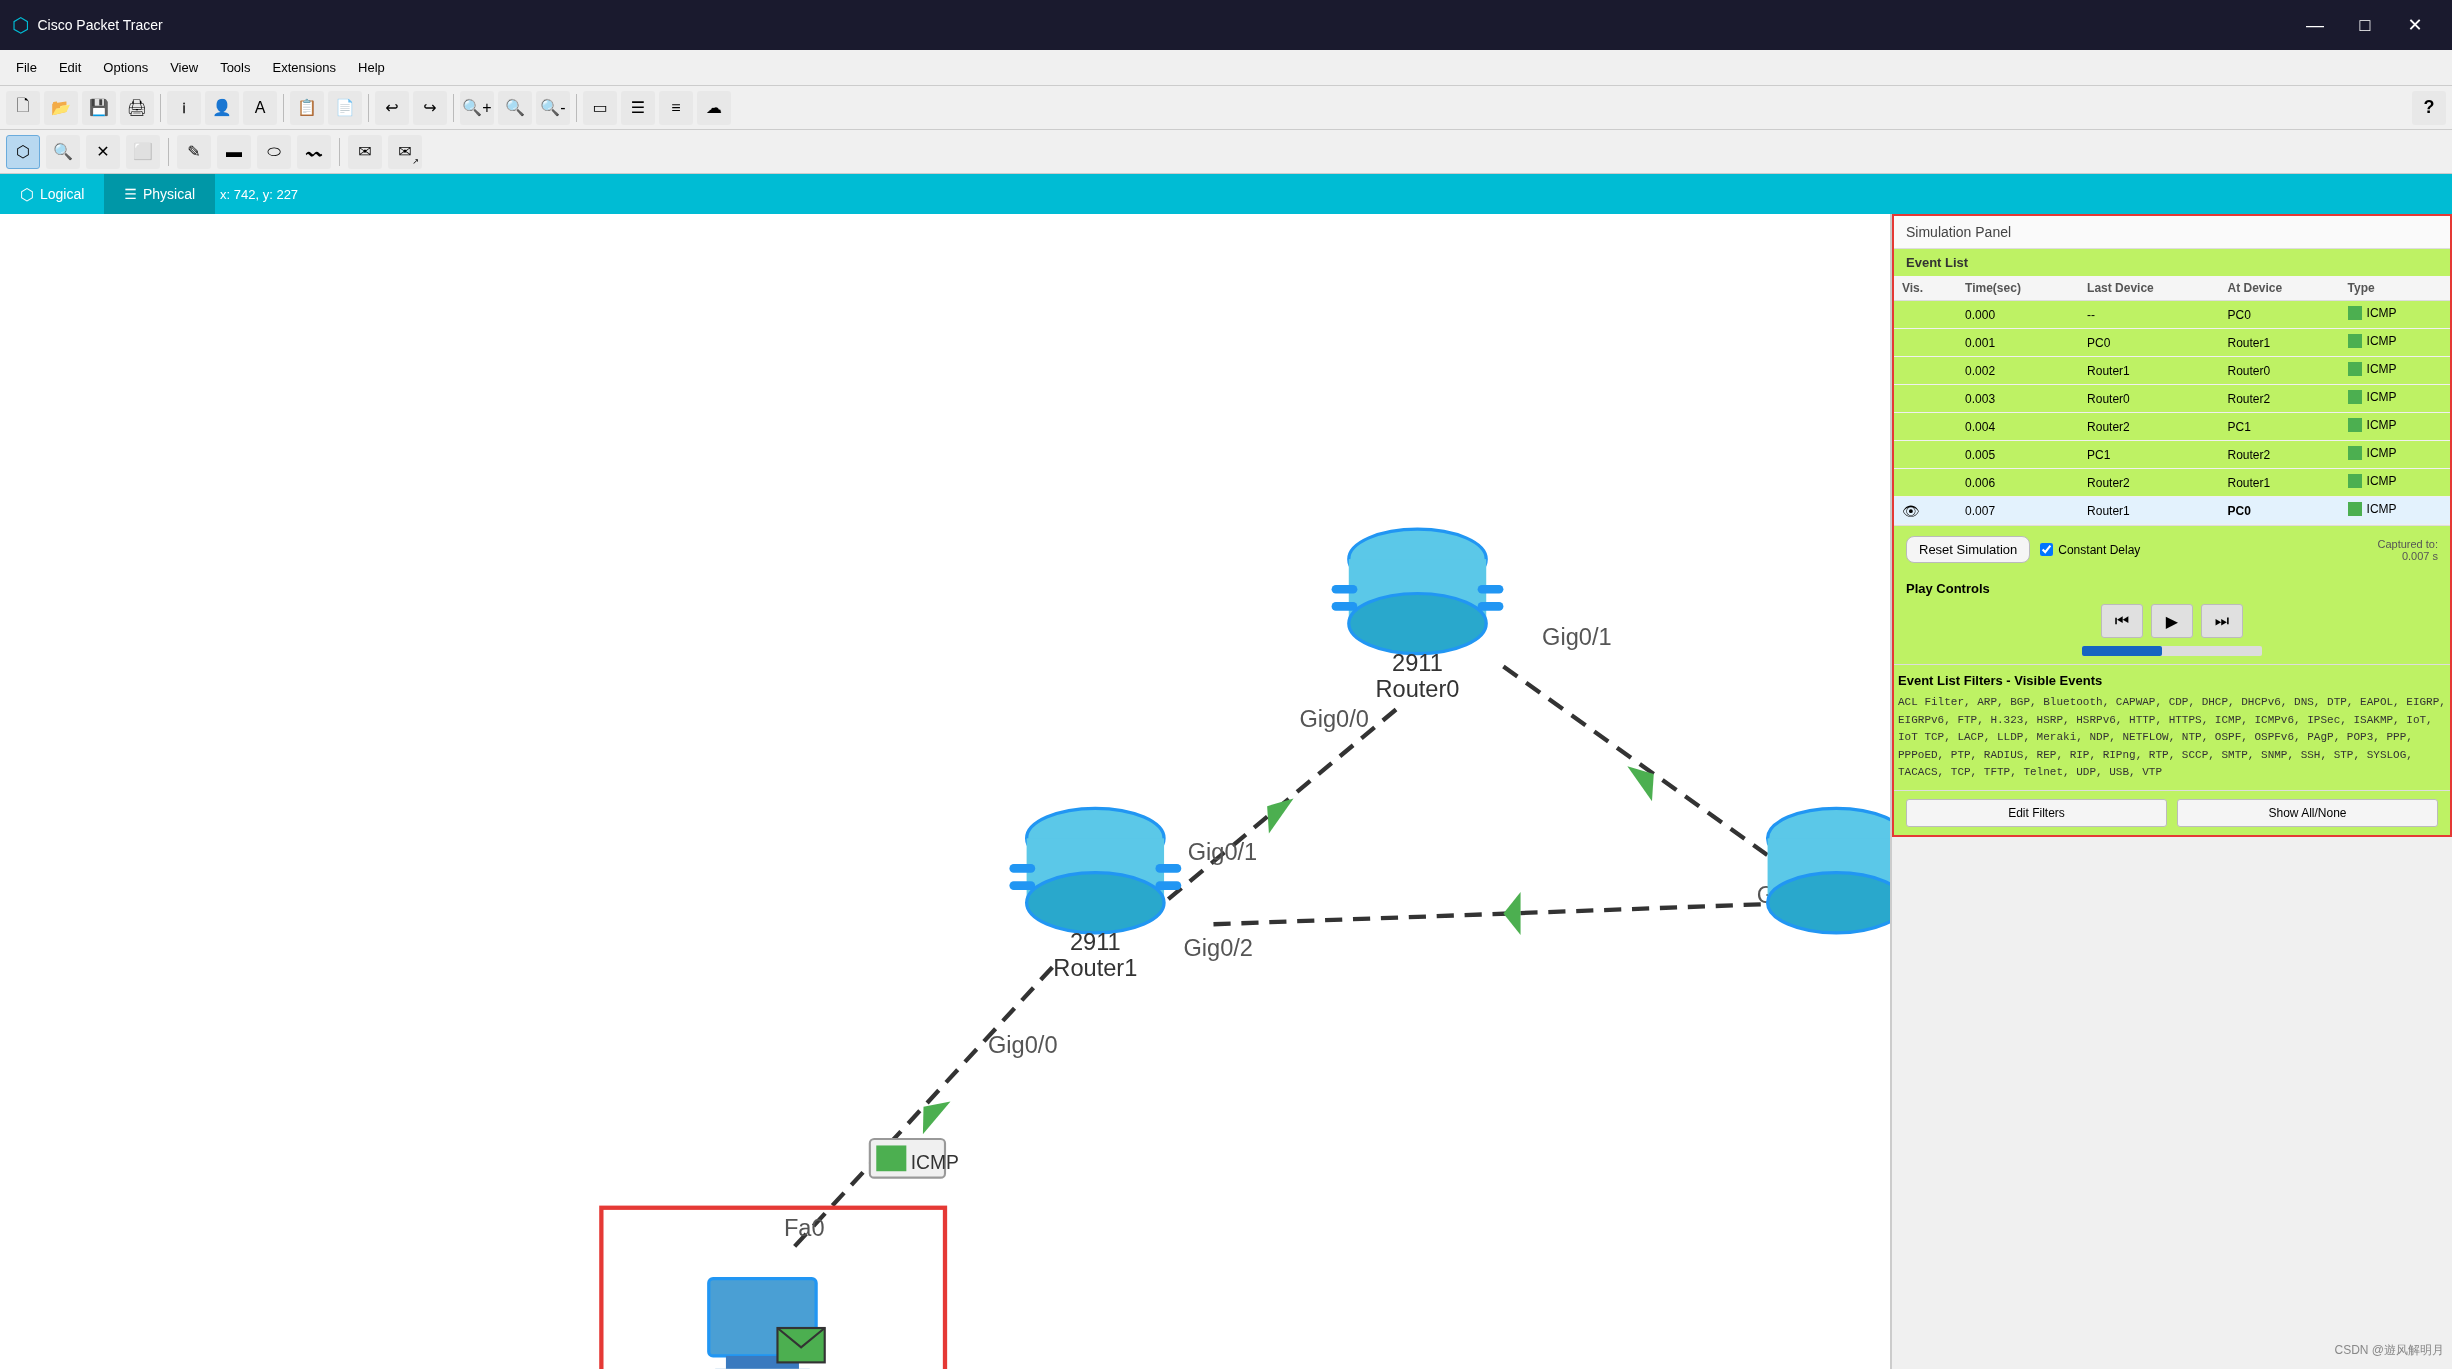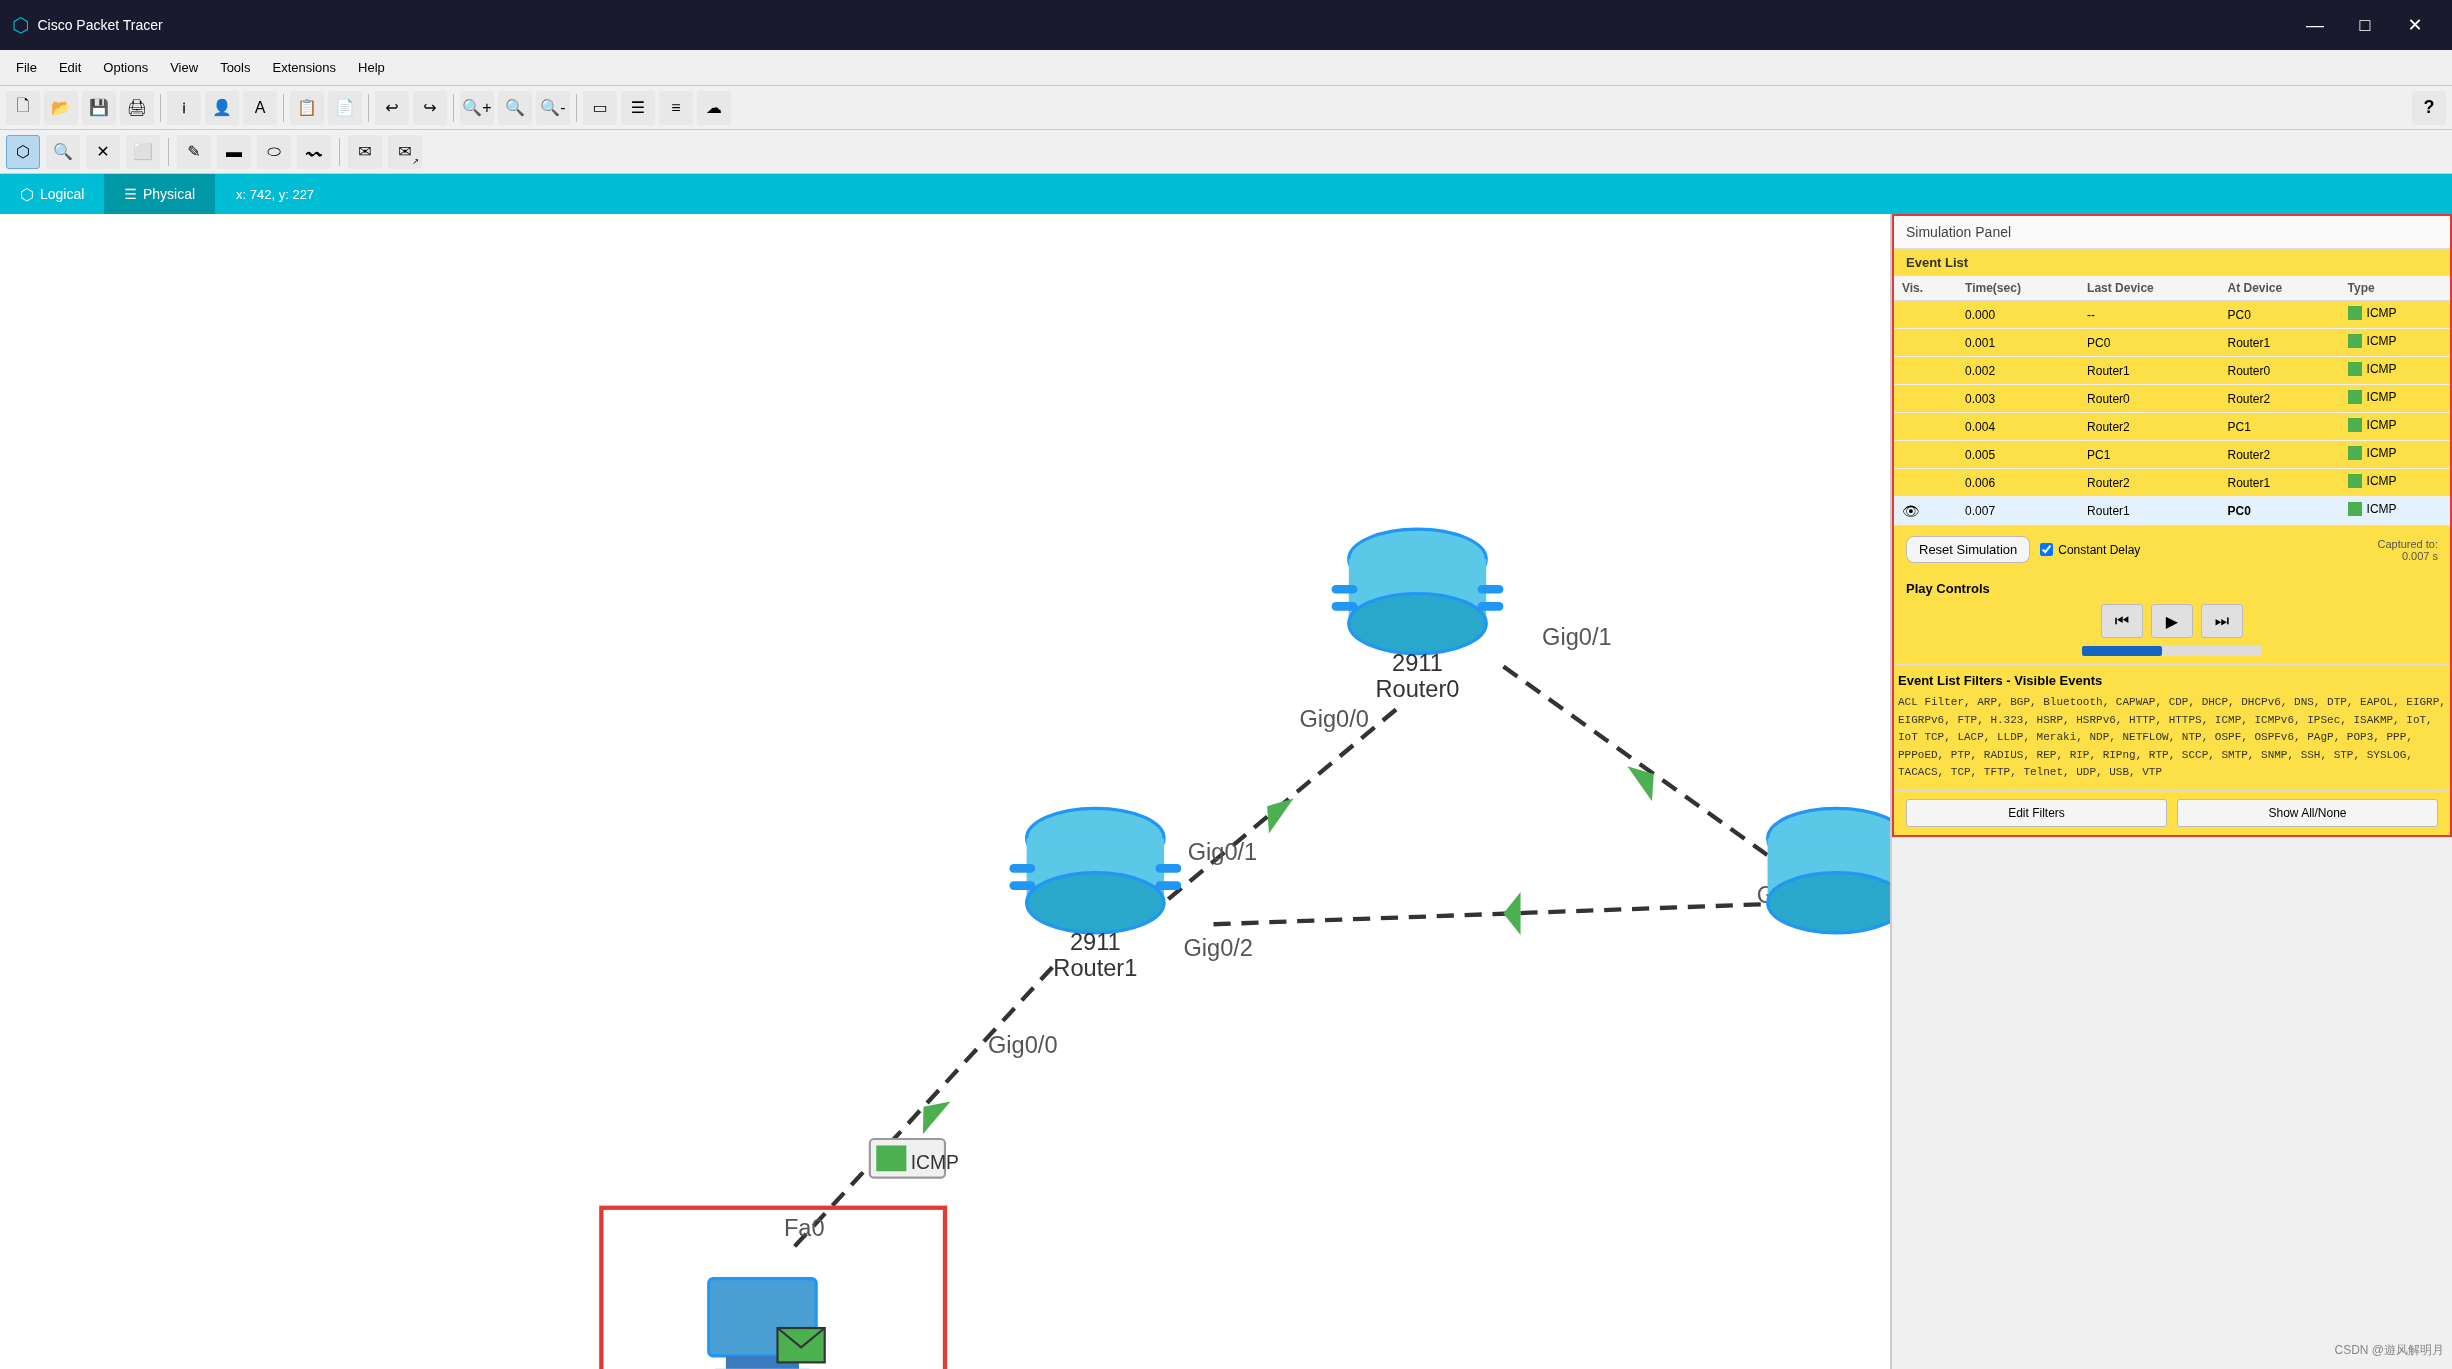--- a/index.html
+++ b/index.html
@@ -45,34 +45,34 @@
     
     #viewbar {
       width: 100%; height: 40px; background: #00bcd4;
       display: flex; align-items: center; padding: 0 0;
     }
     .view-tab {
       height: 40px; display: flex; align-items: center; padding: 0 20px;
       cursor: pointer; font-size: 14px; color: white; gap: 6px;
     }
     .view-tab.active { background: #0097a7; }
-    #coords { color: white; font-size: 13px; margin-left: 21px; }
+    #coords { color: white; font-size: 13px; margin-left: 5px; }
 
     
     #canvas-area {
       flex: 1; background: white; position: relative; overflow: hidden;
       border-right: 2px solid #ccc;
     }
 
     
     #network-svg { width: 100%; height: 100%; }
 
     
     #sim-panel {
-      width: 560px; min-width: 560px; background: #fde047;
+      width: 560px; min-width: 560px; background: #bef264;
       border: 2px solid #e53935; display: flex; flex-direction: column;
       height: 100%;
     }
     #sim-panel-title {
       padding: 8px 12px; font-size: 14px; color: #444; border-bottom: 1px solid #ddd;
       background: #fafafa;
     }
     #event-list-header {
       padding: 6px 12px; font-size: 13px; font-weight: 600; color: #333;
     }

